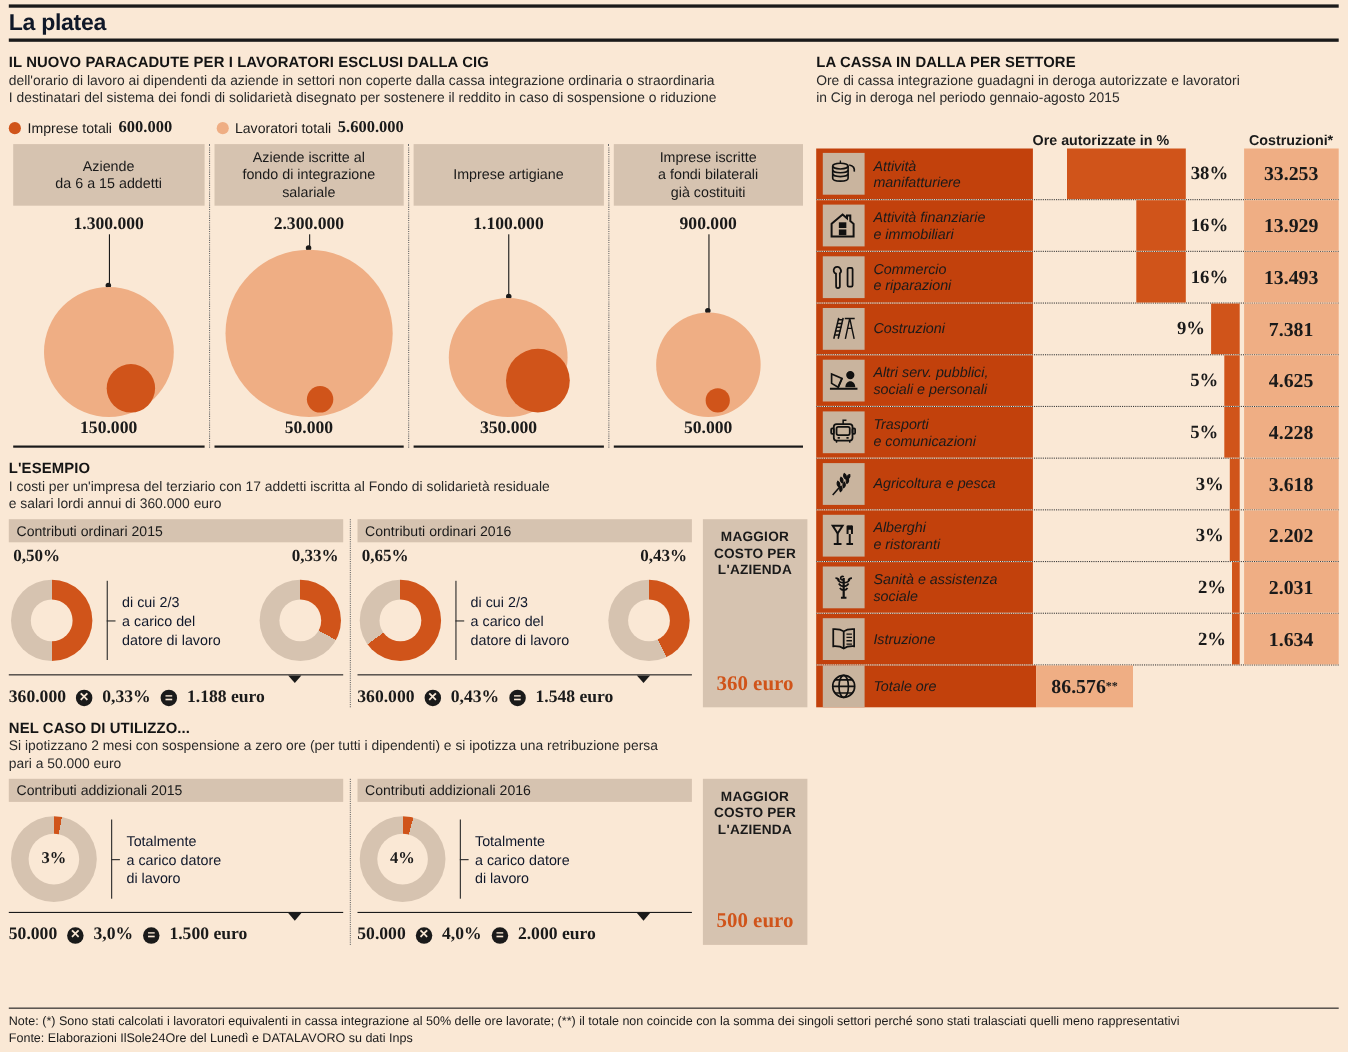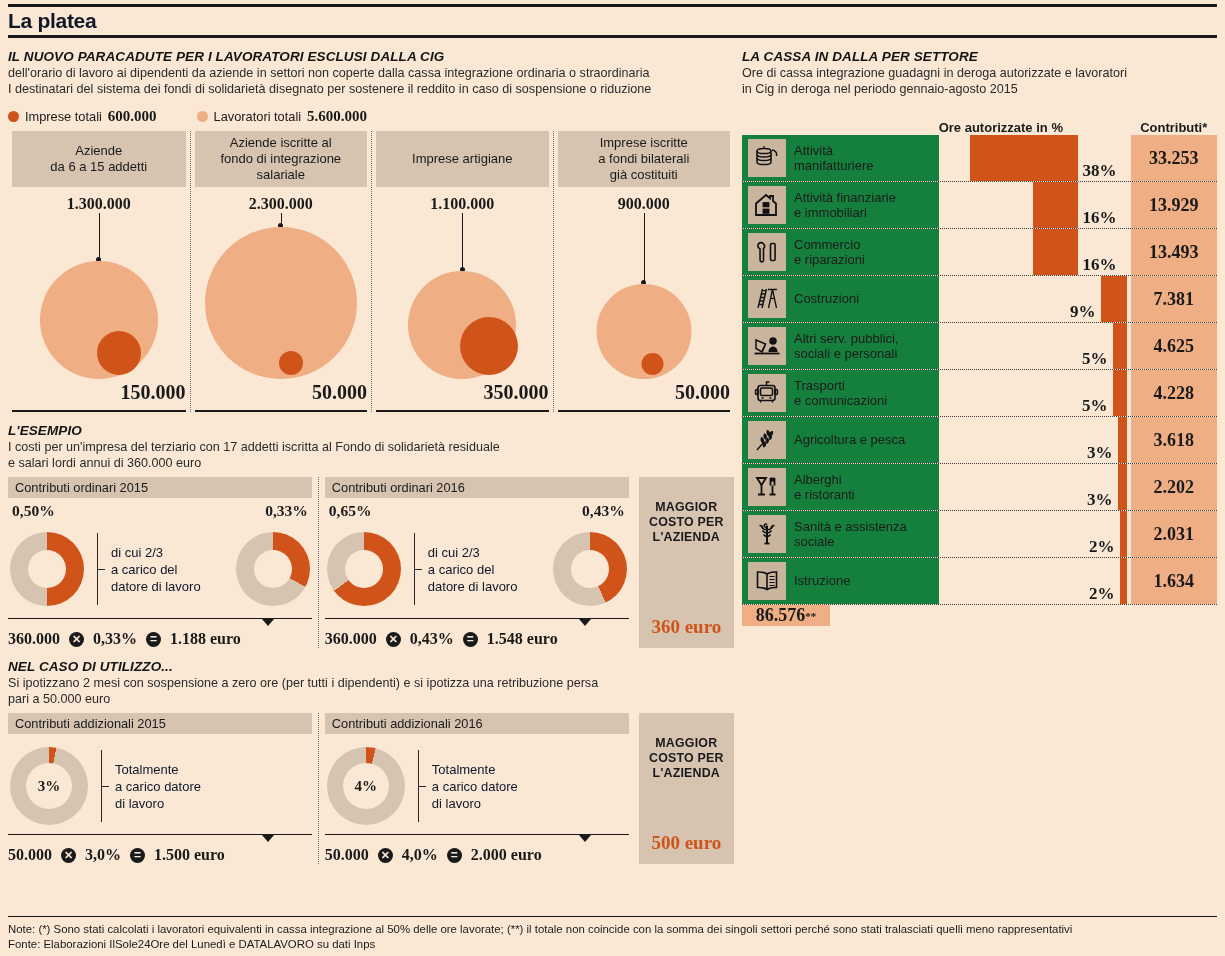--- a/index.html
+++ b/index.html
@@ -25,21 +25,21 @@
     color: #101828;
   }
 
   
   #cols { display: flex; padding: 0 8px; }
   #leftcol { width: 726px; }
   #rightcol { width: 483px; padding-left: 8px; }
 
   .sec-title {
     font-size: 13.5px; font-weight: bold; letter-spacing: 0.1px;
-    color: #141414; margin-top: 11px; font-style: italic;
+    color: #141414; margin-top: 11px;
   }
   .sec-sub { font-size: 12.6px; line-height: 15.5px; color: #2A2A2A; margin-top: 2px; }
 
   
   #legend { display: flex; align-items: center; gap: 6px; margin-top: 11px; font-size: 13px; }
   .dot { width: 11px; height: 11px; border-radius: 50%; display: inline-block; }
   .dot.dark { background: #D0541A; }
   .dot.light { background: #EFAE84; }
   #legend .lbl { font-size: 12.8px; }
   #legend .num { font-family: "Liberation Serif", serif; font-size: 15px; font-weight: bold; }
@@ -54,21 +54,21 @@
     display: flex; align-items: center; justify-content: center; text-align: center;
     font-size: 13px; line-height: 16px; color: #1A1A1A; padding: 0 6px;
   }
   .btop { text-align: center; font-family: "Liberation Serif", serif; font-size: 16px; font-weight: bold; margin-top: 8px; }
   .bplot { position: relative; height: 168px; }
   .bline { position: absolute; width: 1px; background: #1A1A1A; left: 50%; top: 0; }
   .barrow { position: absolute; left: 50%; margin-left: -2.5px; width: 5px; height: 5px; background: #1A1A1A;
             border-radius: 50%; }
   .circ-out { position: absolute; border-radius: 50%; background: #EFAE84; left: 50%; transform: translateX(-50%); }
   .circ-in { position: absolute; border-radius: 50%; background: #D0541A; }
-  .bbot { text-align: right; font-family: "Liberation Serif", serif; font-size: 20px; font-weight: bold;
+  .bbot { text-align: center; font-family: "Liberation Serif", serif; font-size: 16px; font-weight: bold;
           border-bottom: 2px solid #1A1A1A; padding-bottom: 6px; }
 
   
   .exrow { display: flex; margin-top: 6px; }
   .expanel { width: 306px; }
   .exsep { width: 0; border-left: 1px dotted #6b6b6b; margin: 0 6px; }
   .exhead { background: #D6C3B0; height: 21px; display: flex; align-items: center; padding-left: 7px;
             font-size: 12.8px; color: #1A1A1A; }
   .pctrow { display: flex; justify-content: space-between; padding: 4px 4px 0 4px; }
   .pct { font-family: "Liberation Serif", serif; font-size: 15.5px; font-weight: bold; }
@@ -86,36 +86,36 @@
   .calctri { position: absolute; right: 38px; top: 0; width: 0; height: 0;
              border-left: 6px solid transparent; border-right: 6px solid transparent; border-top: 7px solid #1A1A1A; }
   .calcrow { display: flex; align-items: center; gap: 9px; padding-top: 11px; font-family: "Liberation Serif", serif;
              font-size: 16px; font-weight: bold; }
   .opicon { width: 15px; height: 15px; border-radius: 50%; background: #1A1A1A; color: #FAE8D5;
             font-family: "Liberation Sans", sans-serif; font-size: 11px; font-weight: bold;
             display: inline-flex; align-items: center; justify-content: center; line-height: 1; }
   .opicon.eq { font-size: 12px; }
 
   .costbox { width: 96px; margin-left: 10px; background: #D6C3B0; display: flex; flex-direction: column;
-             align-items: center; justify-content: space-between; padding: 23px 4px 10px 4px; }
+             align-items: center; justify-content: space-between; padding: 9px 4px 10px 4px; }
   .costbox .ct { font-size: 12.4px; font-weight: bold; line-height: 15px; text-align: center; letter-spacing: 0.2px; }
   .costbox .cv { font-family: "Liberation Serif", serif; font-size: 19px; font-weight: bold; color: #D0541A; }
 
   
   .thead { display: flex; align-items: flex-end; height: 28px; margin-top: 10px; }
   .thead .h1 { width: 200px; }
   .thead .h2 { width: 195px; text-align: left; font-size: 13px; font-weight: bold; }
   .thead .h3 { width: 88px; text-align: center; font-size: 13px; font-weight: bold; }
   .trow { display: flex; align-items: stretch; border-bottom: 1.5px dotted #3a3a3a; }
   .trow:first-of-type { border-top: none; }
-  .tc-label { width: 200px; background: #15803d; display: flex; align-items: center; gap: 8px; padding: 0 6px; }
+  .tc-label { width: 200px; background: #c2410c; display: flex; align-items: center; gap: 8px; padding: 0 6px; font-style: italic; }
   .ico { width: 38px; height: 38px; background: #C9B49E; flex: none; display: flex; align-items: center; justify-content: center; }
   .ico svg { display: block; }
   .tlabel { font-size: 13px; line-height: 15.5px; }
-  .tc-bar { width: 195px; display: flex; align-items: flex-end; justify-content: flex-end; padding-right: 4px; gap: 5px; }
+  .tc-bar { width: 195px; display: flex; align-items: center; justify-content: flex-end; padding-right: 4px; gap: 5px; }
   .tc-bar .bar { background: #D0541A; height: 46px; }
   .tc-bar .pcv { font-family: "Liberation Serif", serif; font-size: 17px; font-weight: bold; width: 44px; }
   .tc-bar .pcv.left { text-align: right; order: -1; }
   .tc-num { width: 88px; background: #EFAE84; display: flex; align-items: center; justify-content: center;
             font-family: "Liberation Serif", serif; font-size: 18px; font-weight: bold; }
   .tc-num sup { font-size: 11px; }
   .trow.total .tc-bar { justify-content: flex-start; padding-left: 10px; }
   .trow.total .tot { font-family: "Liberation Serif", serif; font-size: 20px; font-weight: bold; }
 
   
@@ -342,21 +342,21 @@
 
   <div id="rightcol">
     <div class="sec-title">LA CASSA IN DALLA PER SETTORE</div>
     <div class="sec-sub">
       <div>Ore di cassa integrazione guadagni in deroga autorizzate e lavoratori</div>
       <div>in Cig in deroga nel periodo gennaio-agosto 2015</div>
     </div>
     <div class="thead">
       <div class="h1"></div>
       <div class="h2">Ore autorizzate in %</div>
-      <div class="h3">Contributi*</div>
+      <div class="h3">Costruzioni*</div>
     </div>
     <div id="sector-table">
         <div class="trow">
           <div class="tc-label">
             <span class="ico">
               <svg width="28" height="28" viewBox="0 0 28 28" fill="none" stroke="#111" stroke-width="1.5">
                 <ellipse cx="11" cy="7" rx="7" ry="2.6"></ellipse>
                 <path d="M4 7v11c0 1.5 3.1 2.6 7 2.6s7-1.1 7-2.6V7"></path>
                 <path d="M4 10.5c0 1.4 3.1 2.5 7 2.5s7-1.1 7-2.5M4 14c0 1.4 3.1 2.5 7 2.5s7-1.1 7-2.5"></path>
                 <path d="M11 4.5V2" stroke-width="1.2"></path>
@@ -537,20 +537,30 @@
             </span>
             <span class="tlabel">Istruzione</span>
           </div>
           <div class="tc-bar">
             <span class="bar" style="width:7px"></span>
             <span class="pcv left">2%</span>
           </div>
           <div class="tc-num">1.634</div>
         </div>
         <div class="trow total" style="border-bottom: none;">
+          <div class="tc-label">
+            <span class="ico">
+              <svg width="28" height="28" viewBox="0 0 28 28" fill="none" stroke="#111" stroke-width="1.5">
+                <circle cx="14" cy="14" r="10"></circle>
+                <ellipse cx="14" cy="14" rx="4.3" ry="10"></ellipse>
+                <path d="M4 14h20M6 8h16M6 20h16"></path>
+              </svg>
+            </span>
+            <span class="tlabel">Totale ore</span>
+          </div>
           <div class="tc-num">86.576<sup>**</sup></div>
         </div>
       </div>
   </div>
 </div>
 
 <div id="footer">
   <div>Note: (*) Sono stati calcolati i lavoratori equivalenti in cassa integrazione al 50% delle ore lavorate; (**) il totale non coincide con la somma dei singoli settori perché sono stati tralasciati quelli meno rappresentativi</div>
   <div>Fonte: Elaborazioni IlSole24Ore del Lunedì e DATALAVORO su dati Inps</div>
 </div>

